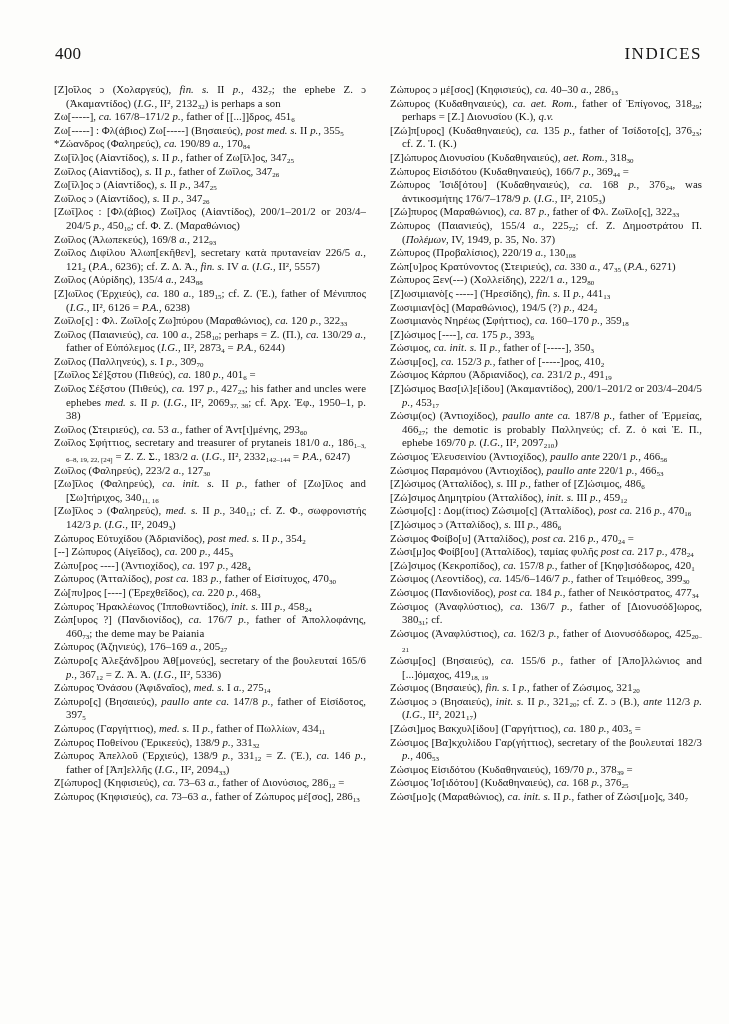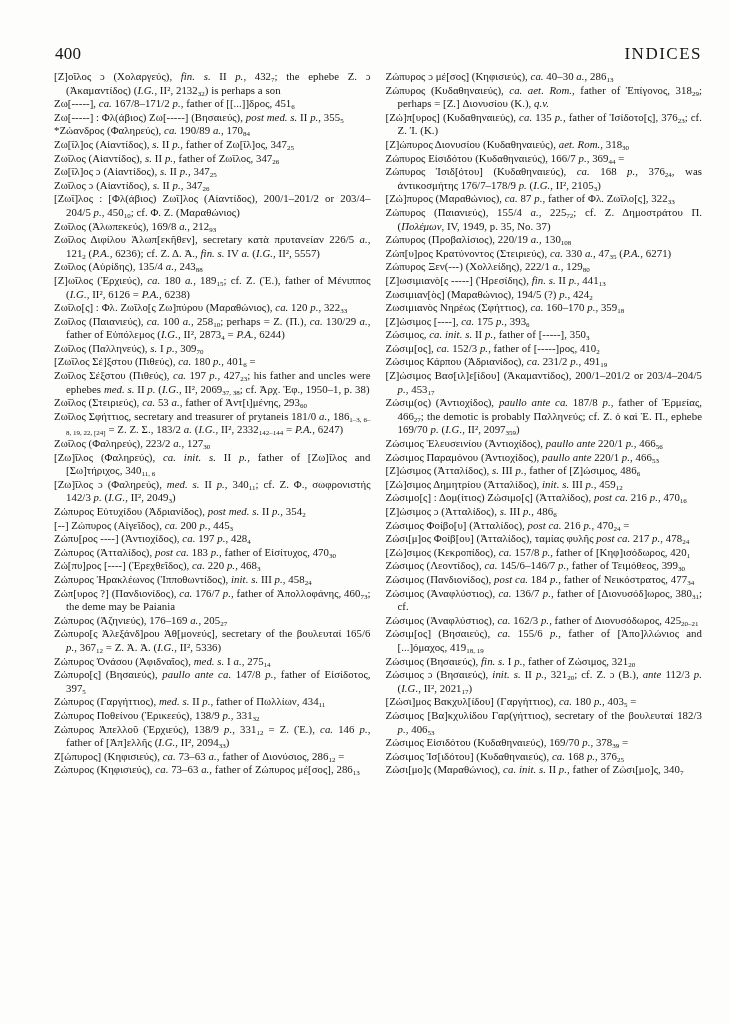--- a/index.html
+++ b/index.html
@@ -7,24 +7,24 @@
     position:relative;
     width:729px;height:1024px;
     box-sizing:border-box;
     margin:0 auto;
     background:#fdfdfb;
     padding:44px 27px 0 54px;
     font-family:"Liberation Serif","DejaVu Serif",serif;
     color:#141414;
     overflow:hidden;
   }
-  .hdr{position:relative;height:26px;}
+  .hdr{position:relative;height:26px;margin-bottom:13px;}
   .pagenum{position:absolute;left:1px;top:0;font-size:17px;letter-spacing:.2px;}
   .ptitle{position:absolute;left:4px;right:0;top:0;text-align:right;font-size:17px;letter-spacing:1.5px;}
-  .cols{display:flex;gap:15px;}
+  .cols{display:flex;gap:24px;}
   .col{flex:1 1 0;min-width:0;}
   .entry{
     margin:0;
     font-size:10.8px;
     line-height:13.6px;
     text-align:justify;
     text-indent:-12px;
     padding-left:12px;
     letter-spacing:.05px;
   }
@@ -55,21 +55,21 @@
         <p class="entry">Ζωΐλος (Αὐρίδης), 135/4 <i>a.</i>, 243<sub>88</sub></p>
         <p class="entry">[Ζ]ωΐλος (Ἐρχιεύς), <i>ca.</i> 180 <i>a.</i>, 189<sub>15</sub>; cf. Ζ. (Ἐ.), father of Μένιππος (<i>I.G.</i>, II², 6126 = <i>P.A.</i>, 6238)</p>
         <p class="entry">Ζωΐλο[ς] : Φλ. Ζωΐλο[ς Ζω]πύρου (Μαραθώνιος), <i>ca.</i> 120 <i>p.</i>, 322<sub>33</sub></p>
         <p class="entry">Ζωΐλος (Παιανιεύς), <i>ca.</i> 100 <i>a.</i>, 258<sub>10</sub>; perhaps = Ζ. (Π.), <i>ca.</i> 130/29 <i>a.</i>, father of Εὐπόλεμος (<i>I.G.</i>, II², 2873<sub>4</sub> = <i>P.A.</i>, 6244)</p>
         <p class="entry">Ζωΐλος (Παλληνεύς), <i>s.</i> I <i>p.</i>, 309<sub>70</sub></p>
         <p class="entry">[Ζωΐλος Σέ]ξστου (Πιθεύς), <i>ca.</i> 180 <i>p.</i>, 401<sub>6</sub> =</p>
         <p class="entry">Ζωΐλος Σέξστου (Πιθεύς), <i>ca.</i> 197 <i>p.</i>, 427<sub>23</sub>; his father and uncles were ephebes <i>med. s.</i> II <i>p.</i> (<i>I.G.</i>, II², 2069<sub>37, 38</sub>; cf. Ἀρχ. Ἐφ., 1950–1, p. 38)</p>
         <p class="entry">Ζωΐλος (Στειριεύς), <i>ca.</i> 53 <i>a.</i>, father of Ἀντ[ι]μένης, 293<sub>60</sub></p>
         <p class="entry">Ζωΐλος Σφήττιος, secretary and treasurer of prytaneis 181/0 <i>a.</i>, 186<sub>1–3, 6–8, 19, 22, [24]</sub> = Ζ. Ζ. Σ., 183/2 <i>a.</i> (<i>I.G.</i>, II², 2332<sub>142–144</sub> = <i>P.A.</i>, 6247)</p>
         <p class="entry">Ζωΐλος (Φαληρεύς), 223/2 <i>a.</i>, 127<sub>30</sub></p>
-        <p class="entry">[Ζω]ΐλος (Φαληρεύς), <i>ca. init. s.</i> II <i>p.</i>, father of [Ζω]ΐλος and [Σω]τήριχος, 340<sub>11, 6</sub></p>
+        <p class="entry">[Ζω]ΐλος (Φαληρεύς), <i>ca. init. s.</i> II <i>p.</i>, father of [Ζω]ΐλος and [Σω]τήριχος, 340<sub>11, 16</sub></p>
         <p class="entry">[Ζω]ΐλος ɔ (Φαληρεύς), <i>med. s.</i> II <i>p.</i>, 340<sub>11</sub>; cf. Ζ. Φ., σωφρονιστής 142/3 <i>p.</i> (<i>I.G.</i>, II², 2049<sub>3</sub>)</p>
         <p class="entry">Ζώπυρος Εὐτυχίδου (Ἀδριανίδος), <i>post med. s.</i> II <i>p.</i>, 354<sub>2</sub></p>
         <p class="entry">[--] Ζώπυρος (Αἰγεῖδος), <i>ca.</i> 200 <i>p.</i>, 445<sub>3</sub></p>
         <p class="entry">Ζώπυ[ρος ----] (Ἀντιοχίδος), <i>ca.</i> 197 <i>p.</i>, 428<sub>4</sub></p>
         <p class="entry">Ζώπυρος (Ἀτταλίδος), <i>post ca.</i> 183 <i>p.</i>, father of Εἰσίτυχος, 470<sub>30</sub></p>
         <p class="entry">Ζώ[πυ]ρος [----] (Ἐρεχθεῖδος), <i>ca.</i> 220 <i>p.</i>, 468<sub>3</sub></p>
         <p class="entry">Ζώπυρος Ἡρακλέωνος (Ἱπποθωντίδος), <i>init. s.</i> III <i>p.</i>, 458<sub>24</sub></p>
         <p class="entry">Ζώπ[υρος ?] (Πανδιονίδος), <i>ca.</i> 176/7 <i>p.</i>, father of Ἀπολλοφάνης, 460<sub>73</sub>; the deme may be Paiania</p>
         <p class="entry">Ζώπυρος (Ἀζηνιεύς), 176–169 <i>a.</i>, 205<sub>27</sub></p>
         <p class="entry">Ζώπυρο[ς Ἀλεξάνδ]ρου Ἀθ[μονεύς], secretary of the βουλευταί 165/6 <i>p.</i>, 367<sub>12</sub> = Ζ. Ἀ. Ἀ. (<i>I.G.</i>, II², 5336)</p>
@@ -94,21 +94,21 @@
         <p class="entry">Ζώπ[υ]ρος Κρατύνοντος (Στειριεύς), <i>ca.</i> 330 <i>a.</i>, 47<sub>35</sub> (<i>P.A.</i>, 6271)</p>
         <p class="entry">Ζώπυρος Ξεν(---) (Χολλείδης), 222/1 <i>a.</i>, 129<sub>80</sub></p>
         <p class="entry">[Ζ]ωσιμιανὸ[ς -----] (Ἡρεσίδης), <i>fin. s.</i> II <i>p.</i>, 441<sub>13</sub></p>
         <p class="entry">Ζωσιμιαν[ὸς] (Μαραθώνιος), 194/5 (?) <i>p.</i>, 424<sub>2</sub></p>
         <p class="entry">Ζωσιμιανὸς Νηρέως (Σφήττιος), <i>ca.</i> 160–170 <i>p.</i>, 359<sub>18</sub></p>
         <p class="entry">[Ζ]ώσιμος [----], <i>ca.</i> 175 <i>p.</i>, 393<sub>6</sub></p>
         <p class="entry">Ζώσιμος, <i>ca. init. s.</i> II <i>p.</i>, father of [-----], 350<sub>3</sub></p>
         <p class="entry">Ζώσιμ[ος], <i>ca.</i> 152/3 <i>p.</i>, father of [-----]ρος, 410<sub>2</sub></p>
         <p class="entry">Ζώσιμος Κάρπου (Ἀδριανίδος), <i>ca.</i> 231/2 <i>p.</i>, 491<sub>19</sub></p>
         <p class="entry">[Ζ]ώσιμος Βασ[ιλ]ε[ίδου] (Ἀκαμαντίδος), 200/1–201/2 or 203/4–204/5 <i>p.</i>, 453<sub>17</sub></p>
-        <p class="entry">Ζώσιμ(ος) (Ἀντιοχίδος), <i>paullo ante ca.</i> 187/8 <i>p.</i>, father of Ἑρμείας, 466<sub>27</sub>; the demotic is probably Παλληνεύς; cf. Ζ. ὁ καὶ Ἑ. Π., ephebe 169/70 <i>p.</i> (<i>I.G.</i>, II², 2097<sub>359</sub>)</p>
+        <p class="entry">Ζώσιμ(ος) (Ἀντιοχίδος), <i>paullo ante ca.</i> 187/8 <i>p.</i>, father of Ἑρμείας, 466<sub>27</sub>; the demotic is probably Παλληνεύς; cf. Ζ. ὁ καὶ Ἑ. Π., ephebe 169/70 <i>p.</i> (<i>I.G.</i>, II², 2097<sub>210</sub>)</p>
         <p class="entry">Ζώσιμος Ἐλευσεινίου (Ἀντιοχίδος), <i>paullo ante</i> 220/1 <i>p.</i>, 466<sub>56</sub></p>
         <p class="entry">Ζώσιμος Παραμόνου (Ἀντιοχίδος), <i>paullo ante</i> 220/1 <i>p.</i>, 466<sub>53</sub></p>
         <p class="entry">[Ζ]ώσιμος (Ἀτταλίδος), <i>s.</i> III <i>p.</i>, father of [Ζ]ώσιμος, 486<sub>6</sub></p>
         <p class="entry">[Ζώ]σιμος Δημητρίου (Ἀτταλίδος), <i>init. s.</i> III <i>p.</i>, 459<sub>12</sub></p>
         <p class="entry">Ζώσιμο[ς] : Δομ(ίτιος) Ζώσιμο[ς] (Ἀτταλίδος), <i>post ca.</i> 216 <i>p.</i>, 470<sub>16</sub></p>
         <p class="entry">[Ζ]ώσιμος ɔ (Ἀτταλίδος), <i>s.</i> III <i>p.</i>, 486<sub>6</sub></p>
         <p class="entry">Ζώσιμος Φοίβο[υ] (Ἀτταλίδος), <i>post ca.</i> 216 <i>p.</i>, 470<sub>24</sub> =</p>
         <p class="entry">Ζώσι[μ]ος Φοίβ[ου] (Ἀτταλίδος), ταμίας φυλῆς <i>post ca.</i> 217 <i>p.</i>, 478<sub>24</sub></p>
         <p class="entry">[Ζώ]σιμος (Κεκροπίδος), <i>ca.</i> 157/8 <i>p.</i>, father of [Κηφ]ισόδωρος, 420<sub>1</sub></p>
         <p class="entry">Ζώσιμος (Λεοντίδος), <i>ca.</i> 145/6–146/7 <i>p.</i>, father of Τειμόθεος, 399<sub>30</sub></p>

